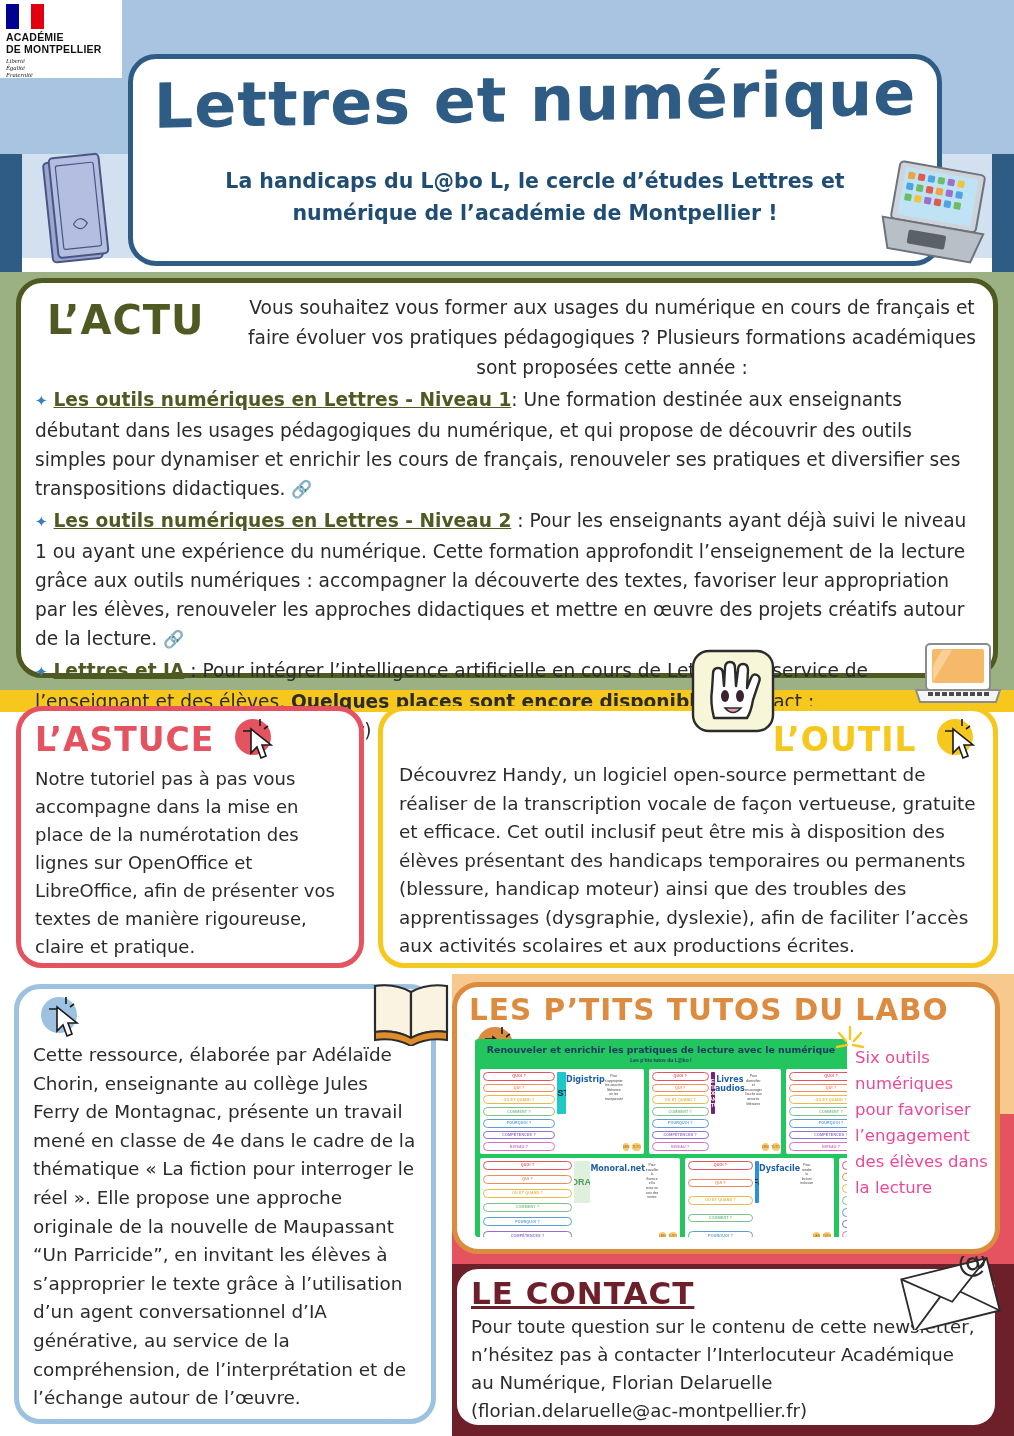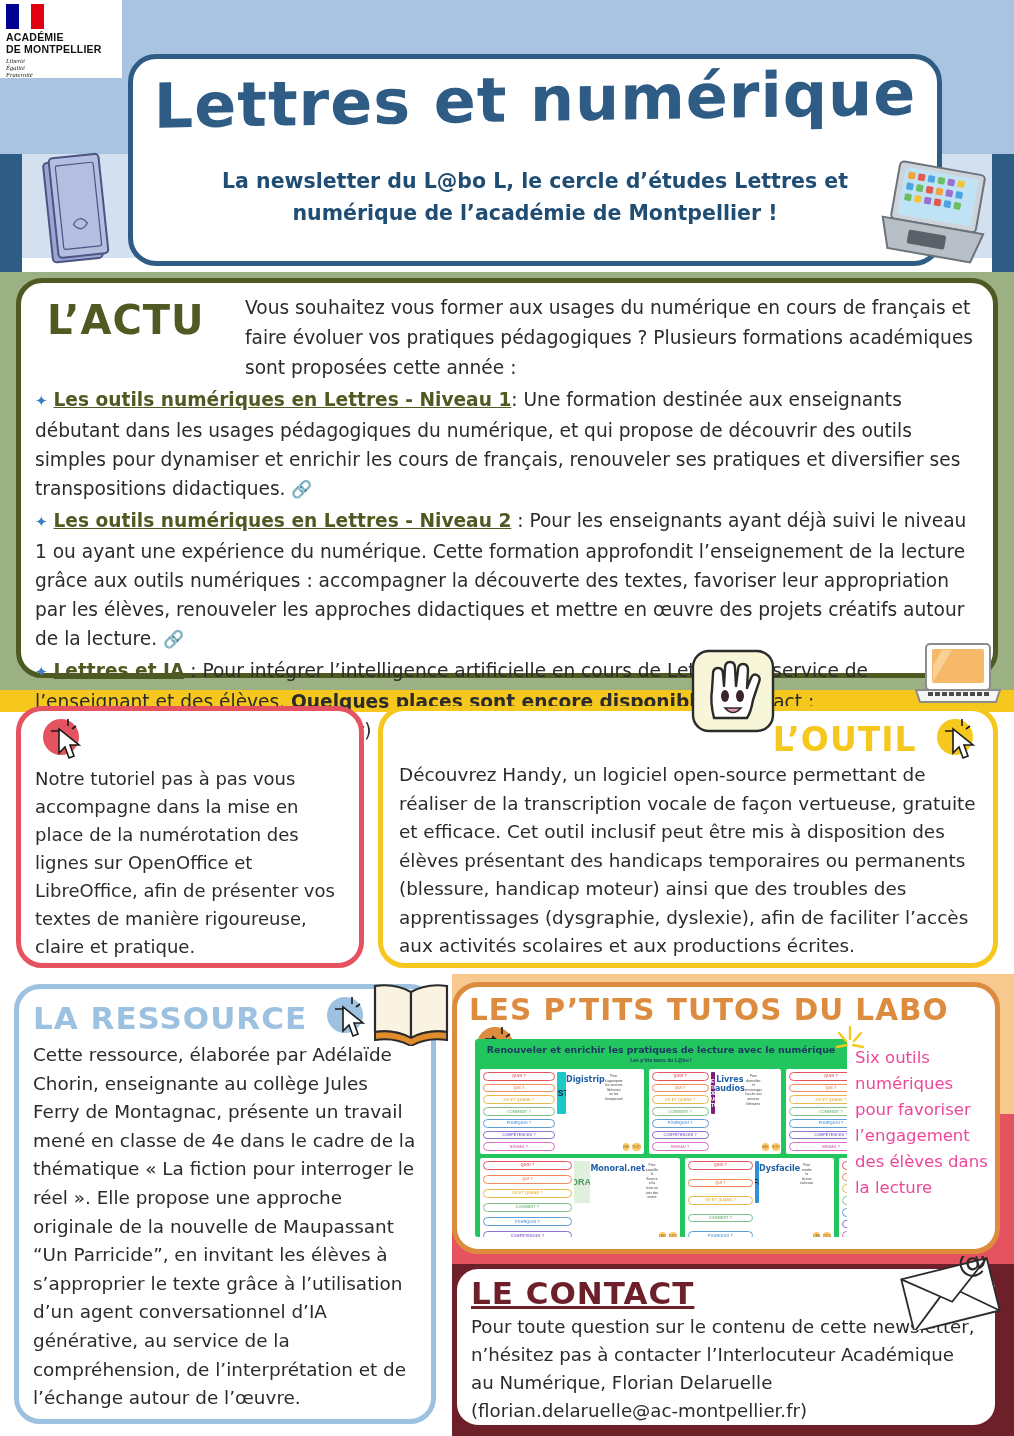--- a/index.html
+++ b/index.html
@@ -72,21 +72,21 @@
     font-weight:bold;letter-spacing:1px;
   }
   .body-txt{
     font-family:"DejaVu Sans", sans-serif;
     color:#2b2b2b;
   }
 
   
   #actu{left:16px;top:278px;width:982px;height:400px;border:5px solid #4f5a23;border-radius:26px;padding:10px 14px;}
   #actu .t{position:absolute;left:26px;top:14px;font-size:40px;color:#4f5a23;}
-  #actu .lead{margin-left:210px;font-size:18.6px;line-height:30px;color:#2b2b2b;text-align:left;}
+  #actu .lead{margin-left:210px;font-size:18.6px;line-height:30px;color:#2b2b2b;text-align:center;}
   #actu .para{font-size:18.6px;line-height:29px;color:#2b2b2b;margin-top:2px;}
   .bul{color:#3b7ec4;font-size:15px;}
   .ulink{color:#4f5a23;font-weight:bold;text-decoration:underline;}
   .chain{color:#5e86c4;font-size:17px;}
   .bld{font-weight:bold;}
 
   
   #astuce{left:16px;top:706px;width:348px;height:262px;border:5px solid #e4535f;border-radius:26px;padding:8px 14px;}
   #astuce .t{font-size:33px;color:#e4535f;}
   #astuce .p{font-size:18px;line-height:28px;margin-top:6px;}
@@ -181,21 +181,21 @@
   </div>
   <div class="logo-l1">ACADÉMIE</div>
   <div class="logo-l2">DE MONTPELLIER</div>
   <div class="logo-dev" style="white-space:pre-line">Liberté
 Égalité
 Fraternité</div>
 </div>
 
 <div class="header-card">
   <div class="title">Lettres et numérique</div>
-  <div class="subtitle">La newsletter du L@bo L, le cercle d’études Lettres et numérique de l’académie de Montpellier !</div>
+  <div class="subtitle">La handicaps du L@bo L, le cercle d’études Lettres et numérique de l’académie de Montpellier !</div>
 </div>
 
 <svg class="book-deco" viewBox="0 0 70 118">
   <g transform="rotate(-6 35 59)">
     <rect x="6" y="8" width="50" height="100" rx="4" fill="#9aa6cf" stroke="#4a5584" stroke-width="2"></rect>
     <rect x="12" y="4" width="50" height="100" rx="4" fill="#b4bee0" stroke="#4a5584" stroke-width="2"></rect>
     <rect x="18" y="12" width="38" height="84" rx="2" fill="none" stroke="#4a5584" stroke-width="1.2"></rect>
     <path d="M30 72 q7 -10 14 0 q-7 10 -14 0" fill="none" stroke="#4a5584" stroke-width="1.2"></path>
   </g>
 </svg>
@@ -272,20 +272,21 @@
       <rect x="44" y="52" width="5" height="4"></rect>
       <rect x="51" y="52" width="5" height="4"></rect>
     <rect x="58" y="52" width="5" height="4"></rect>
       <rect x="65" y="52" width="5" height="4"></rect>
       <rect x="72" y="52" width="5" height="4"></rect>
   </g>
 </svg>
 
 <div class="card" id="astuce">
   <div class="card-title t">
+    <span>L’ASTUCE</span>
     <span class="clickbadge">
       <span class="dot" style="background:#e4535f"></span>
       <svg width="30" height="34" viewBox="0 0 30 34">
           <path d="M4 2 L4 26 L10 20 L14 31 L19 29 L15 18 L24 18 Z" fill="#fff" stroke="#1a1a1a" stroke-width="1.6"></path>
         </svg>
       <svg style="left:2px;top:-2px" width="34" height="22" viewBox="0 0 34 22">
           <path d="M23 2 L23 9 M6 14 L14 14 M27 12 L31 9" stroke="#1a1a1a" stroke-width="1.6" fill="none"></path>
         </svg>
     </span>
   </div>
@@ -303,21 +304,20 @@
       <svg style="left:2px;top:-2px" width="34" height="22" viewBox="0 0 34 22">
           <path d="M23 2 L23 9 M6 14 L14 14 M27 12 L31 9" stroke="#1a1a1a" stroke-width="1.6" fill="none"></path>
         </svg>
     </span>
   </div>
   <div class="body-txt p">Découvrez Handy, un logiciel open-source permettant de réaliser de la transcription vocale de façon vertueuse, gratuite et efficace. Cet outil inclusif peut être mis à disposition des élèves présentant des handicaps temporaires ou permanents (blessure, handicap moteur) ainsi que des troubles des apprentissages (dysgraphie, dyslexie), afin de faciliter l’accès aux activités scolaires et aux productions écrites.</div>
 </div>
 
 <div class="card" id="ressource">
   <div class="card-title t">
-    <span>LA RESSOURCE</span>
     <span class="clickbadge">
       <span class="dot" style="background:#9dc1e0"></span>
       <svg width="30" height="34" viewBox="0 0 30 34">
           <path d="M4 2 L4 26 L10 20 L14 31 L19 29 L15 18 L24 18 Z" fill="#fff" stroke="#1a1a1a" stroke-width="1.6"></path>
         </svg>
       <svg style="left:2px;top:-2px" width="34" height="22" viewBox="0 0 34 22">
           <path d="M23 2 L23 9 M6 14 L14 14 M27 12 L31 9" stroke="#1a1a1a" stroke-width="1.6" fill="none"></path>
         </svg>
     </span>
   </div>

